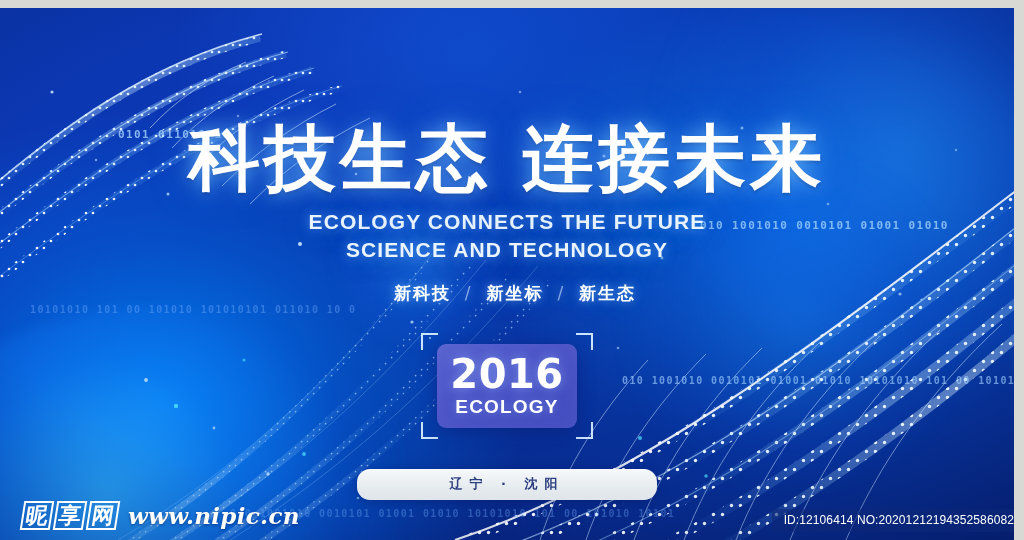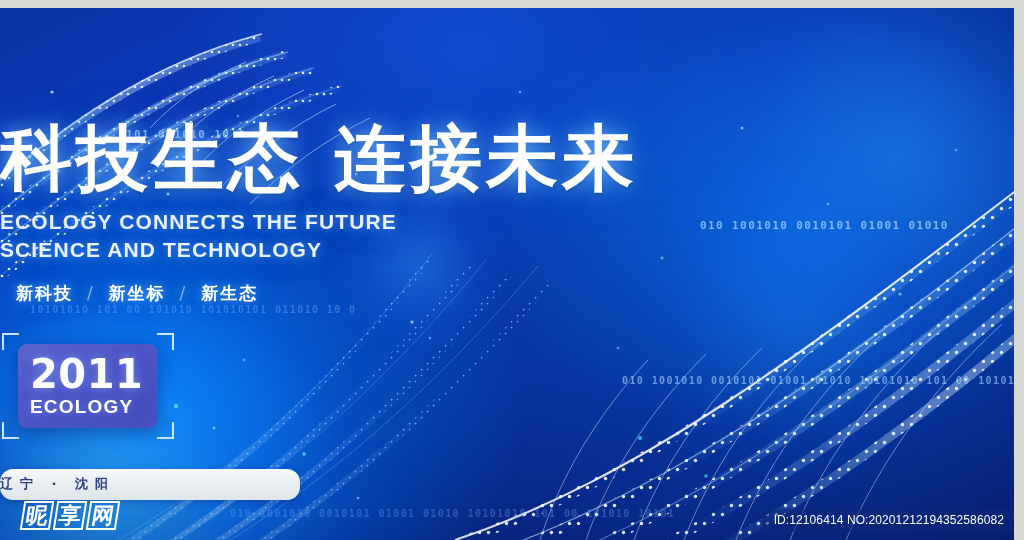--- a/index.html
+++ b/index.html
@@ -75,20 +75,21 @@
   .b1 { left:118px;  top:120px; font-size:11px; color:rgba(170,215,255,0.78); }
   .b2 { left:30px;   top:296px; font-size:10px; color:rgba(120,175,255,0.40); }
   .b3 { left:700px;  top:211px; font-size:11px; color:rgba(175,220,255,0.72); }
   .b4 { left:622px;  top:367px; font-size:10px; color:rgba(165,212,255,0.62); }
   .b5 { left:230px;  top:500px; font-size:10px; color:rgba(120,180,255,0.34); }
 
   
   .content {
     position:absolute;
     left:0; right:0; top:0;
+    text-align:center;
     z-index:6;
   }
   .headline {
     margin-top:114px;
     font-family: "DejaVu Sans", "Liberation Sans", sans-serif;
     font-size:72px;
     font-weight:700;
     color:#ffffff;
     letter-spacing:4px;
     line-height:1;
@@ -210,21 +211,21 @@
     color:#ffffff;
     letter-spacing:0.3px;
     text-shadow:0 1px 3px rgba(0,20,80,0.5);
   }
 
   
   .idbar {
     position:absolute;
     right:0;
     bottom:8px;
-    padding:4px 10px 5px 12px;
+    padding:4px 0 5px 12px;
     background: rgba(12,40,120,0.55);
     color:#ffffff;
     font-family:"Liberation Sans","DejaVu Sans",sans-serif;
     font-size:12px;
     letter-spacing:0.1px;
     z-index:8;
     white-space:nowrap;
   }
 
   
@@ -402,35 +403,36 @@
       <span class="sep">/</span>
       <span>新生态</span>
     </div>
 
     <div class="badge-wrap">
       <span class="corner tl"></span>
       <span class="corner tr"></span>
       <span class="corner bl"></span>
       <span class="corner br"></span>
       <div class="badge">
-        <div class="year">2011</div>
+        <div class="year">2016</div>
         <div class="city">ECOLOGY</div>
       </div>
     </div>
 
     <div>
       <div class="pill">辽宁 · 沈阳</div>
     </div>
   </div>
 
   <div class="watermark">
     <div class="wm-logo">
       <span>昵</span>
       <span>享</span>
       <span>网</span>
     </div>
+    <div class="wm-url">www.nipic.cn</div>
   </div>
 
   <div class="idbar">ID:12106414 NO:20201212194352586082</div>
 
 </div>
 
 <div class="gutter-right"></div>
 
 </body></html>

